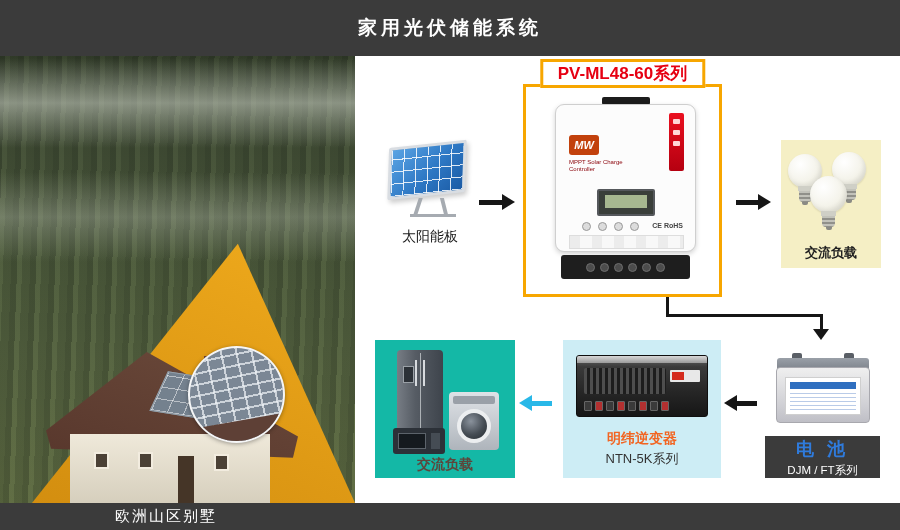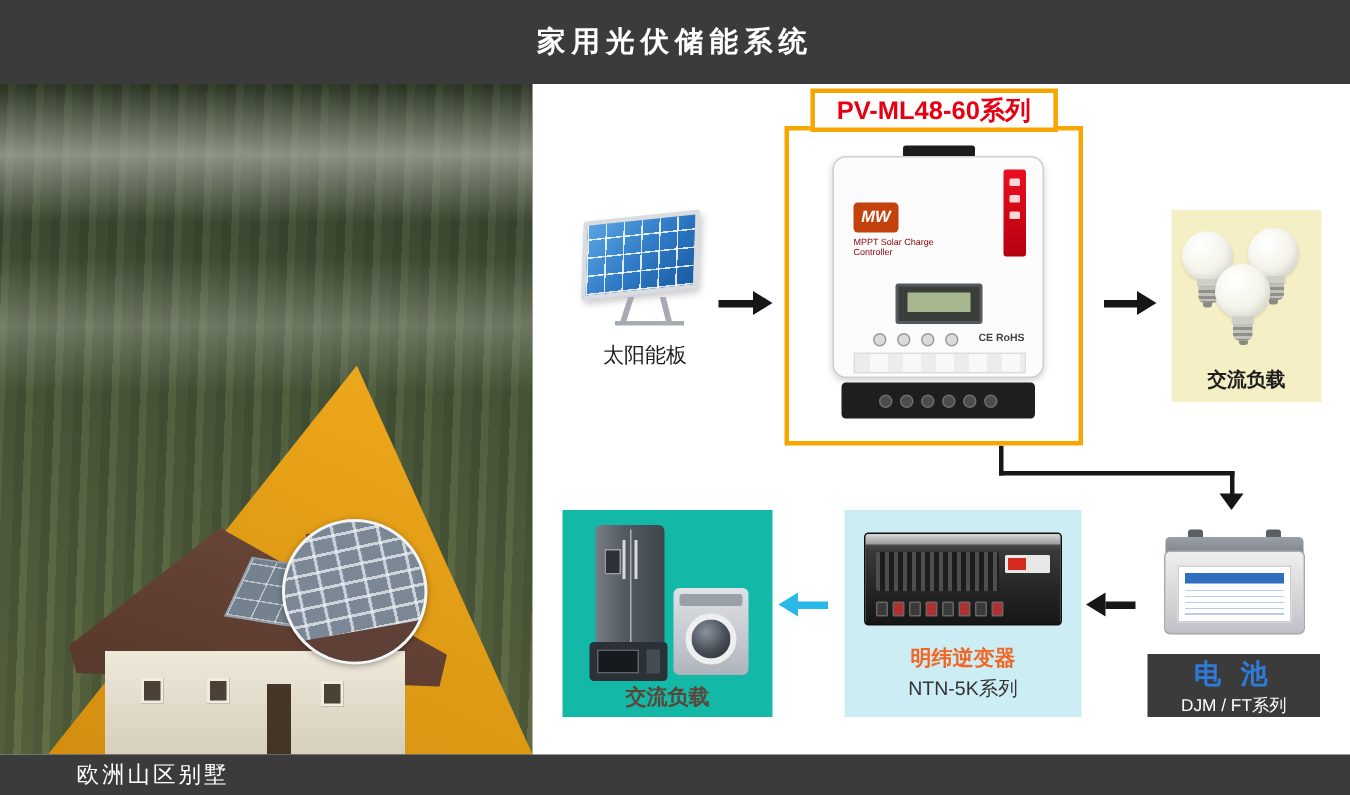--- a/index.html
+++ b/index.html
@@ -6,21 +6,21 @@
   html,body { background:#ffffff; }
   body { font-family:"Liberation Sans","DejaVu Sans",sans-serif; }
   .stage { position:relative; width:900px; height:530px; background:#fff; overflow:hidden; }
 
   
   .topbar { position:absolute; left:0; top:0; width:900px; height:56px; background:#3b3b3b;
             display:flex; align-items:center; justify-content:center; }
   .topbar h1 { color:#fff; font-size:19px; font-weight:bold; letter-spacing:4px; }
   .bottombar { position:absolute; left:0; top:503px; width:900px; height:27px; background:#3b3b3b;
                display:flex; align-items:center; }
-  .bottombar span { color:#fff; font-size:15px; letter-spacing:2px; margin-left:51px; }
+  .bottombar span { color:#fff; font-size:15px; letter-spacing:2px; margin-left:115px; }
 
   
   .photo { position:absolute; left:0; top:40px; width:355px; height:463px; overflow:hidden;
     background:linear-gradient(180deg,#333d2b 0%,#46523a 22%,#515f40 45%,#5a6845 68%,#647147 100%); }
   .trees { position:absolute; inset:0;
     background:repeating-linear-gradient(92deg, rgba(15,22,12,.28) 0 6px, rgba(70,84,48,.10) 6px 11px, rgba(25,34,18,.22) 11px 19px); }
   .fog { position:absolute; left:0; width:100%; height:90px;
     background:linear-gradient(180deg, rgba(205,210,200,0) 0%, rgba(208,214,202,.55) 50%, rgba(205,210,200,0) 100%); }
   .fog.f1 { top:18px; } .fog.f2 { top:132px; opacity:.55; }
   .gold { position:absolute; inset:0;

